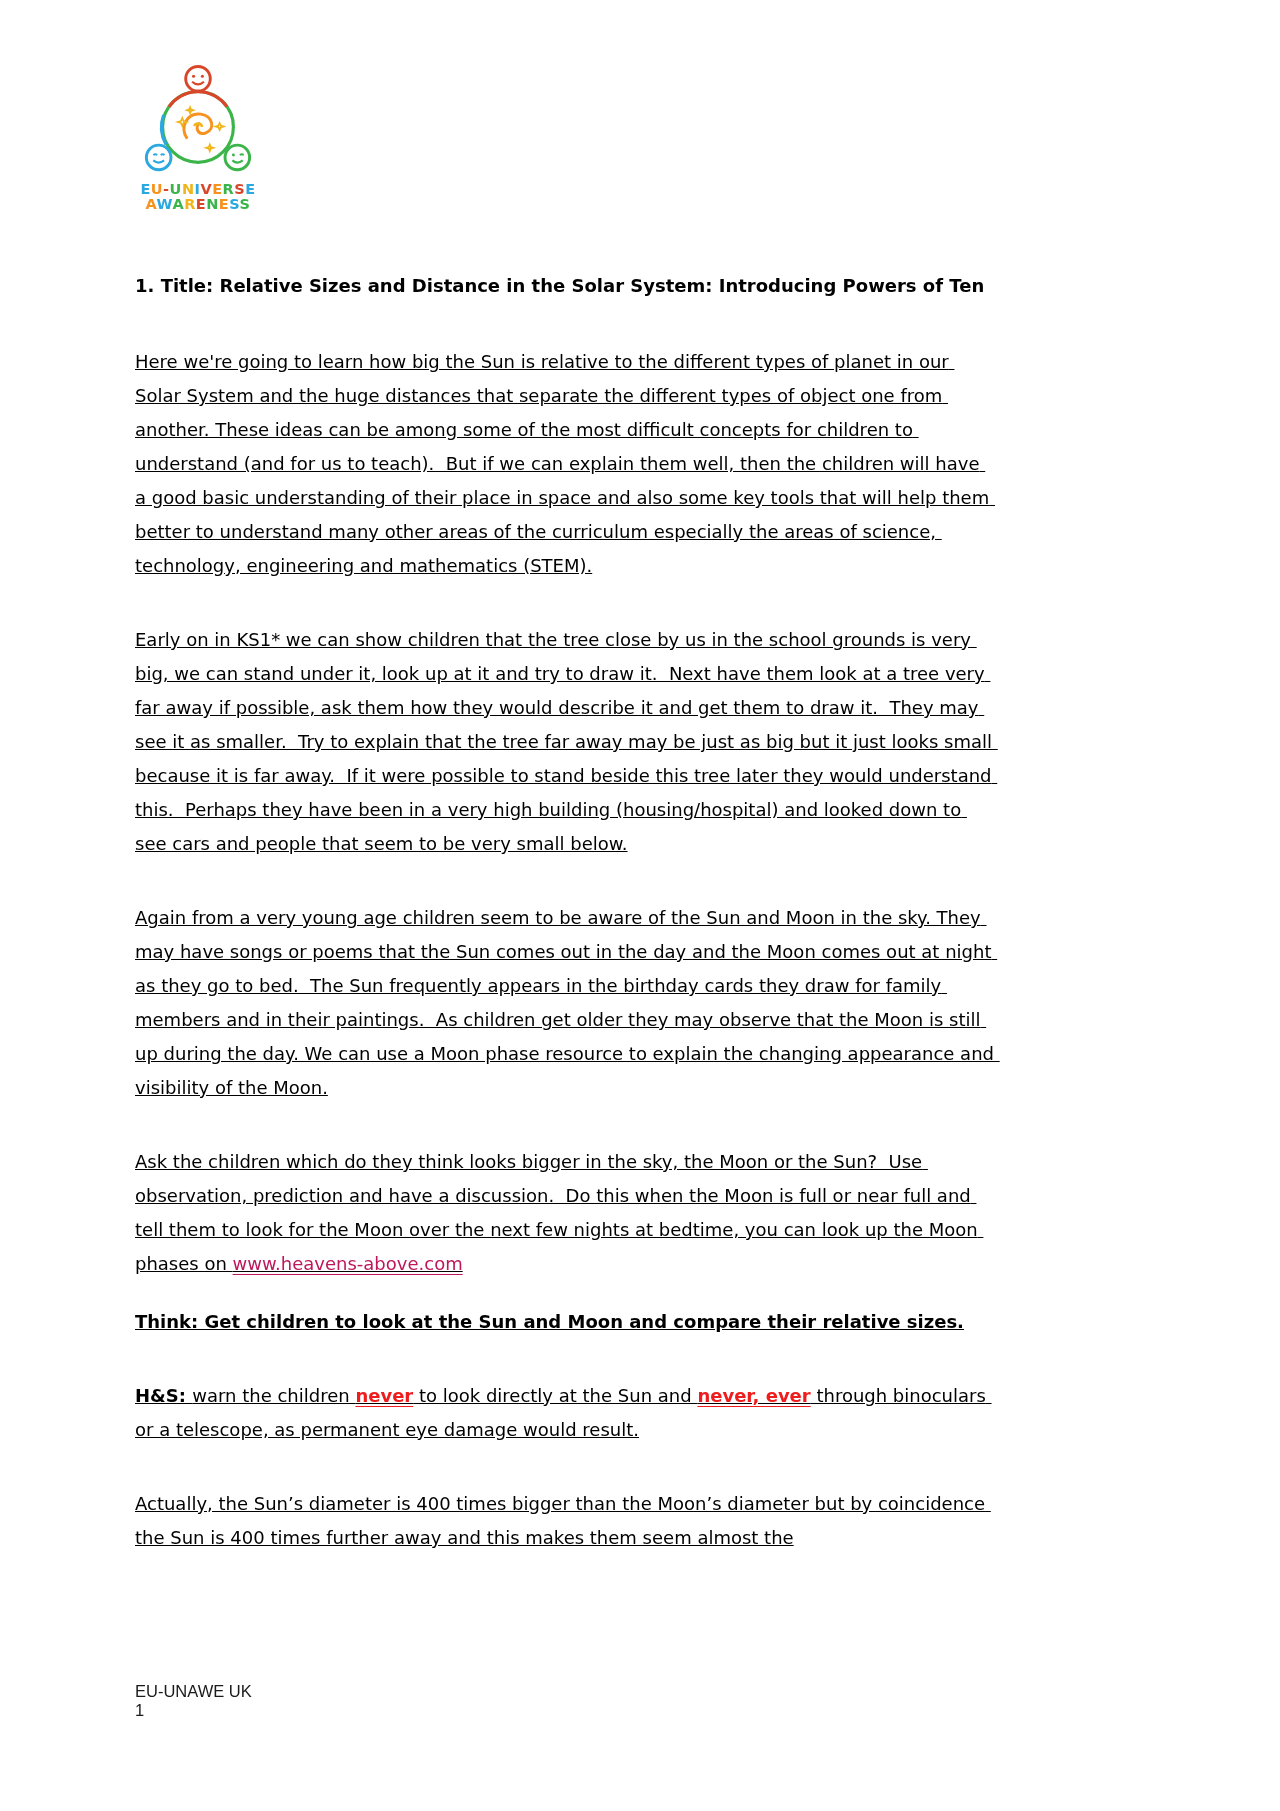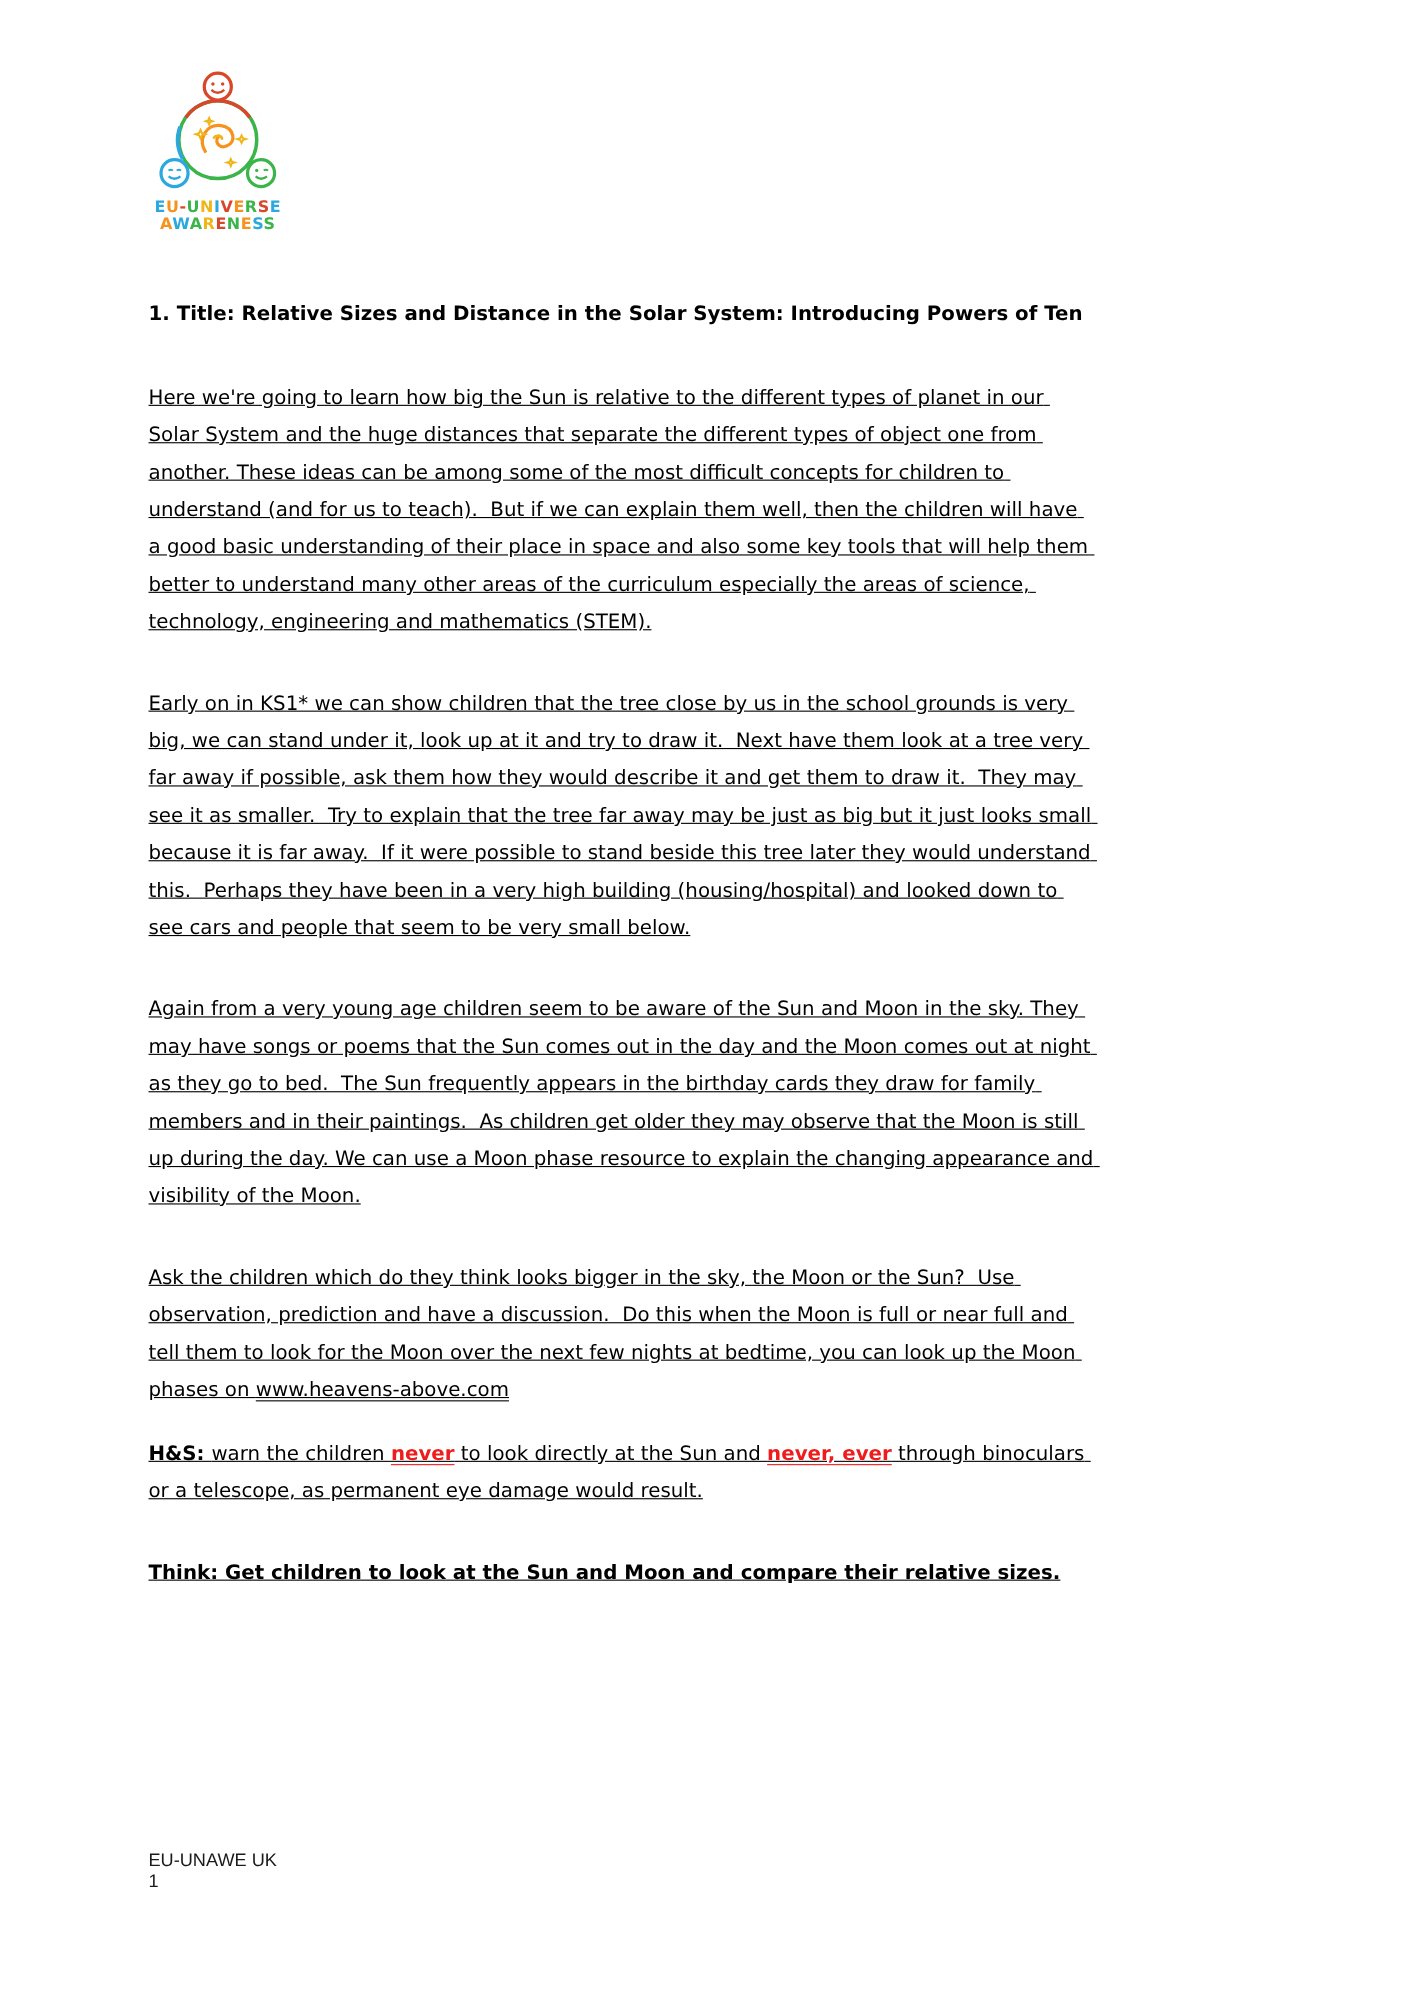--- a/index.html
+++ b/index.html
@@ -54,21 +54,21 @@
   .run-normal { font-weight: normal; }
   .run-bold { font-weight: bold; }
   .run-alert {
     font-weight: bold;
     color: #EE1C1C;
     text-decoration: underline;
     text-decoration-color: #EE1C1C;
     text-underline-offset: 4px;
   }
   .run-link {
-    color: #000000;
+    color: #be185d;
     text-decoration: underline;
     text-underline-offset: 4px;
     cursor: pointer;
   }
   
   .footer {
     position: absolute;
     left: 135px;
     top: 1682px;
     width: 1010px;
@@ -130,22 +130,23 @@
     <div class="logo-text"><span style="color: rgb(246, 146, 30);">A</span><span style="color: rgb(43, 168, 224);">W</span><span style="color: rgb(59, 181, 74);">A</span><span style="color: rgb(240, 181, 25);">R</span><span style="color: rgb(217, 71, 43);">E</span><span style="color: rgb(59, 181, 74);">N</span><span style="color: rgb(246, 146, 30);">E</span><span style="color: rgb(43, 168, 224);">S</span><span style="color: rgb(59, 181, 74);">S</span></div>
   </div>
 
   <div class="doc">
     <div class="doc-title">1. Title: Relative Sizes and Distance in the Solar System: Introducing Powers of Ten</div>
 
     <p class="paragraph"><span class="run-normal">Here we're going to learn how big the Sun is relative to the different types of planet in our Solar System and the huge distances that separate the different types of object one from another. These ideas can be among some of the most difficult concepts for children to understand (and for us to teach).  But if we can explain them well, then the children will have a good basic understanding of their place in space and also some key tools that will help them better to understand many other areas of the curriculum especially the areas of science, technology, engineering and mathematics (STEM).</span></p>
     <p class="paragraph"><span class="run-normal">Early on in KS1* we can show children that the tree close by us in the school grounds is very big, we can stand under it, look up at it and try to draw it.  Next have them look at a tree very far away if possible, ask them how they would describe it and get them to draw it.  They may see it as smaller.  Try to explain that the tree far away may be just as big but it just looks small because it is far away.  If it were possible to stand beside this tree later they would understand this.  Perhaps they have been in a very high building (housing/hospital) and looked down to see cars and people that seem to be very small below.</span></p>
     <p class="paragraph"><span class="run-normal">Again from a very young age children seem to be aware of the Sun and Moon in the sky. They may have songs or poems that the Sun comes out in the day and the Moon comes out at night as they go to bed.  The Sun frequently appears in the birthday cards they draw for family members and in their paintings.  As children get older they may observe that the Moon is still up during the day. We can use a Moon phase resource to explain the changing appearance and visibility of the Moon.</span></p>
     <p class="paragraph tight"><span class="run-normal">Ask the children which do they think looks bigger in the sky, the Moon or the Sun?  Use observation, prediction and have a discussion.  Do this when the Moon is full or near full and tell them to look for the Moon over the next few nights at bedtime, you can look up the Moon phases on </span><a href="#" class="run-link">www.heavens-above.com</a></p>
+    <p class="paragraph"><span class="run-bold">Think: Get children to look at the Sun and Moon and compare their relative sizes.</span></p>
     <p class="paragraph"><span class="run-bold">H&amp;S: </span><span class="run-normal">warn the children </span><span class="run-alert">never</span><span class="run-normal"> to look directly at the Sun and </span><span class="run-alert">never, ever</span><span class="run-normal"> through binoculars or a telescope, as permanent eye damage would result.</span></p>
-    <p class="paragraph"><span class="run-bold">Think: Get children to look at the Sun and Moon and compare their relative sizes.</span></p>
+    <p class="paragraph"><span class="run-normal">Actually, the Sun’s diameter is 400 times bigger than the Moon’s diameter but by coincidence the Sun is 400 times further away and this makes them seem almost the</span></p>
   </div>
 
   <div class="footer">
     <span>EU-UNAWE UK</span>
     <span>1</span>
   </div>
 
 </div>
 
 </body></html>

